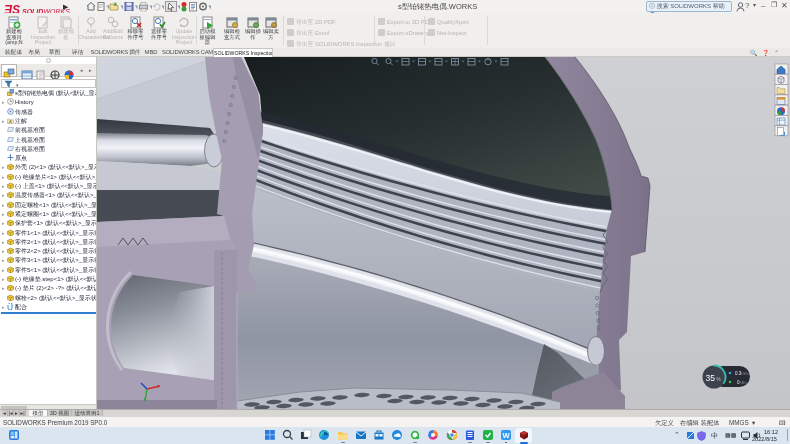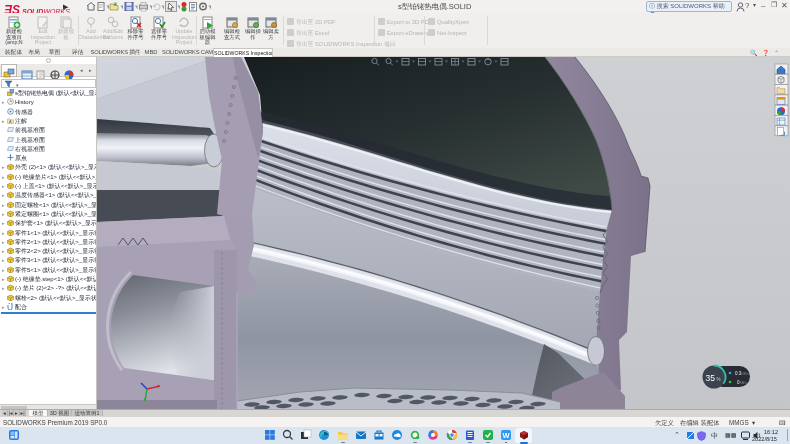--- a/index.html
+++ b/index.html
@@ -76,21 +76,21 @@
         <path d="M85 2 L89.5 6.5 L87 6.8 L88 9.2 L86.8 9.6 L85.8 7.2 L84 8.5 Z" fill="#fff" stroke="#333" stroke-width="0.7"></path>
 <path d="M93.5 4.5 l2.5 0 l0 4" fill="#8a98a8"></path>
 <circle cx="100" cy="3.5" r="2.5" fill="#d42a2a"></circle>
         <circle cx="100" cy="8" r="2.5" fill="#3a9a3a"></circle>
 <rect x="105.5" y="1.5" width="7" height="8.5" fill="#fff" stroke="#888"></rect>
         <path d="M107 3.5h4M107 5h4M107 6.5h4M107 8h3" stroke="#4a6a9a" stroke-width="0.7"></path>
 <circle cx="119" cy="5.5" r="3.2" fill="none" stroke="#666" stroke-width="1.4"></circle>
         <circle cx="119" cy="5.5" r="1" fill="#666"></circle>
 <path d="M124.5 4.5 l2.5 0 l0 4" fill="#8a98a8"></path>
 </svg>
-    <span id="titletext">s型铂铑热电偶.SOLID</span>
+    <span id="titletext">s型铂铑热电偶.WORKS</span>
     <div id="searchbox">ⓘ 搜索 SOLIDWORKS 帮助 <svg width="10" height="8" style="vertical-align:-1px">
           <circle cx="3.5" cy="3.5" r="2.2" fill="none" stroke="#4a7ab0" stroke-width="1"></circle>
           <path d="M5 5 L7.5 7.5" stroke="#4a7ab0" stroke-width="1"></path>
         </svg><span style="color:#888;font-size:5px"> ▾</span></div>
     <svg style="position:absolute;left:736px;top:2px" width="9" height="10">
         <circle cx="4.5" cy="3" r="2.2" fill="none" stroke="#667" stroke-width="1"></circle>
         <path d="M1 9.5 a3.5 3.5 0 0 1 7 0" fill="none" stroke="#667" stroke-width="1"></path>
       </svg>
     <span class="winbtn" style="left:745px">?</span>
     <span class="winbtn" style="left:753px;font-size:6px">▾</span>

